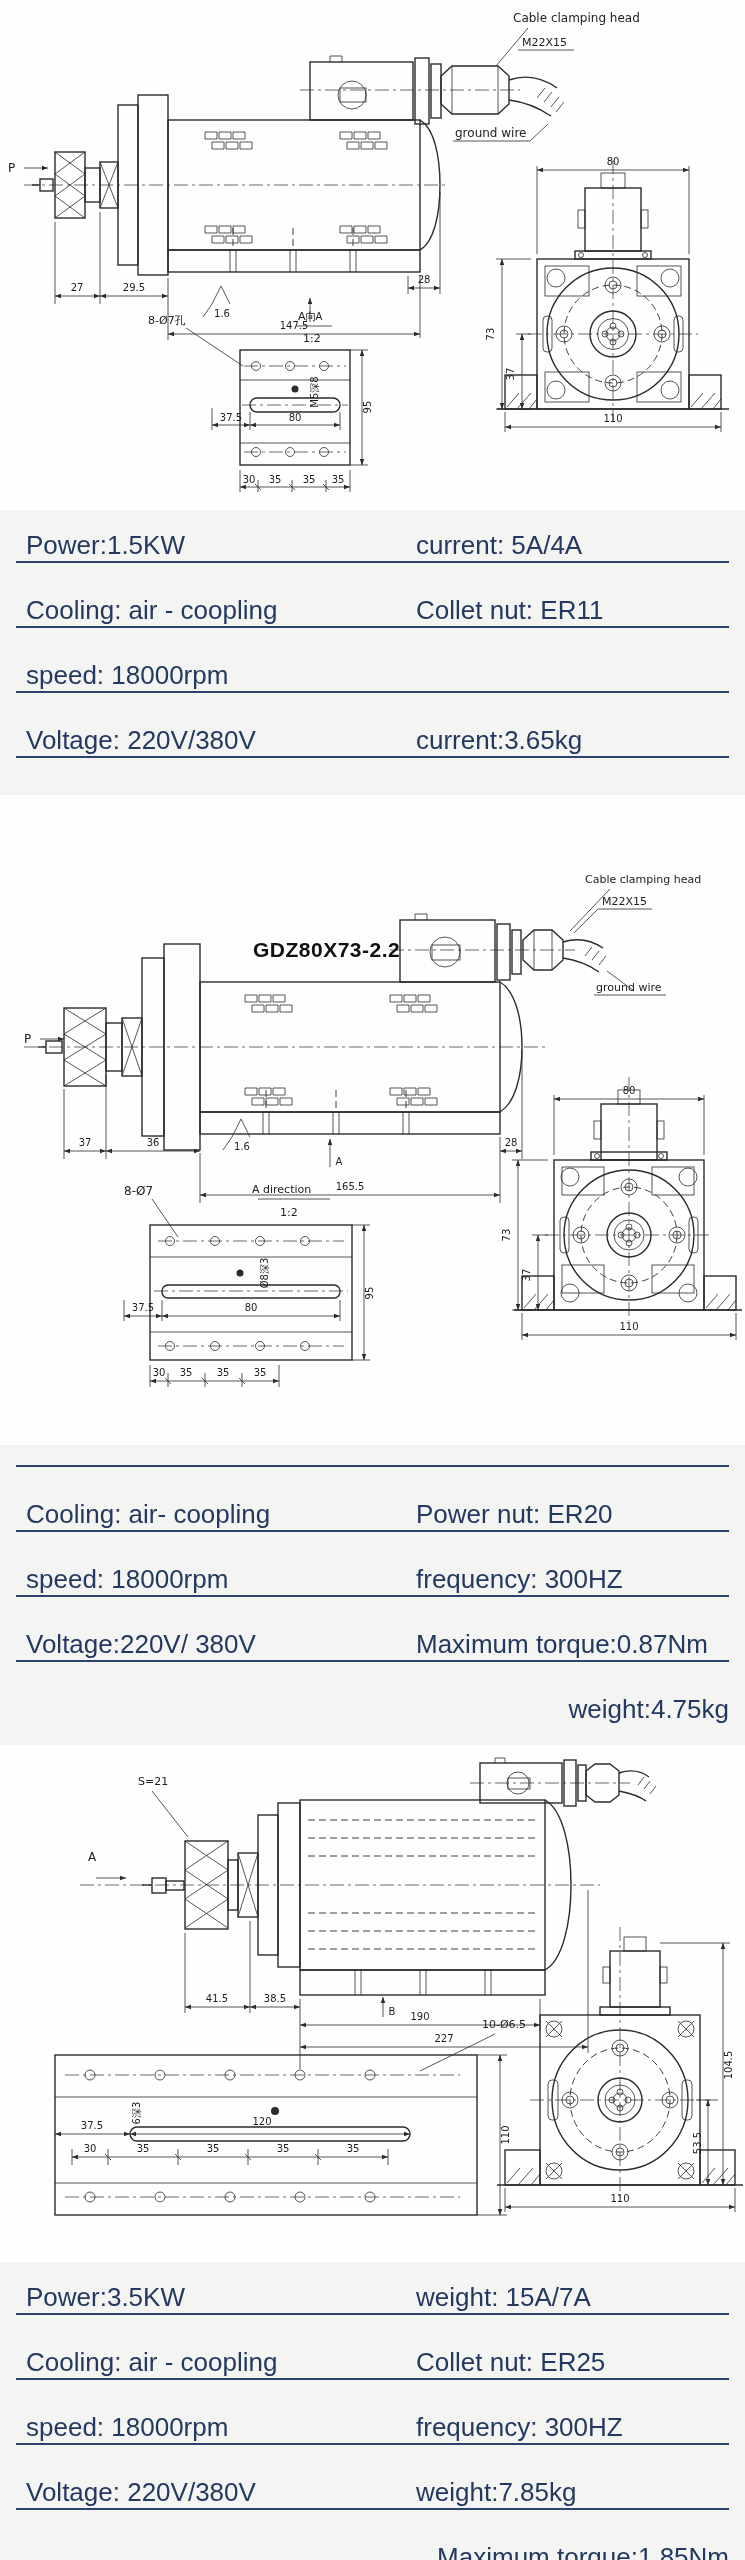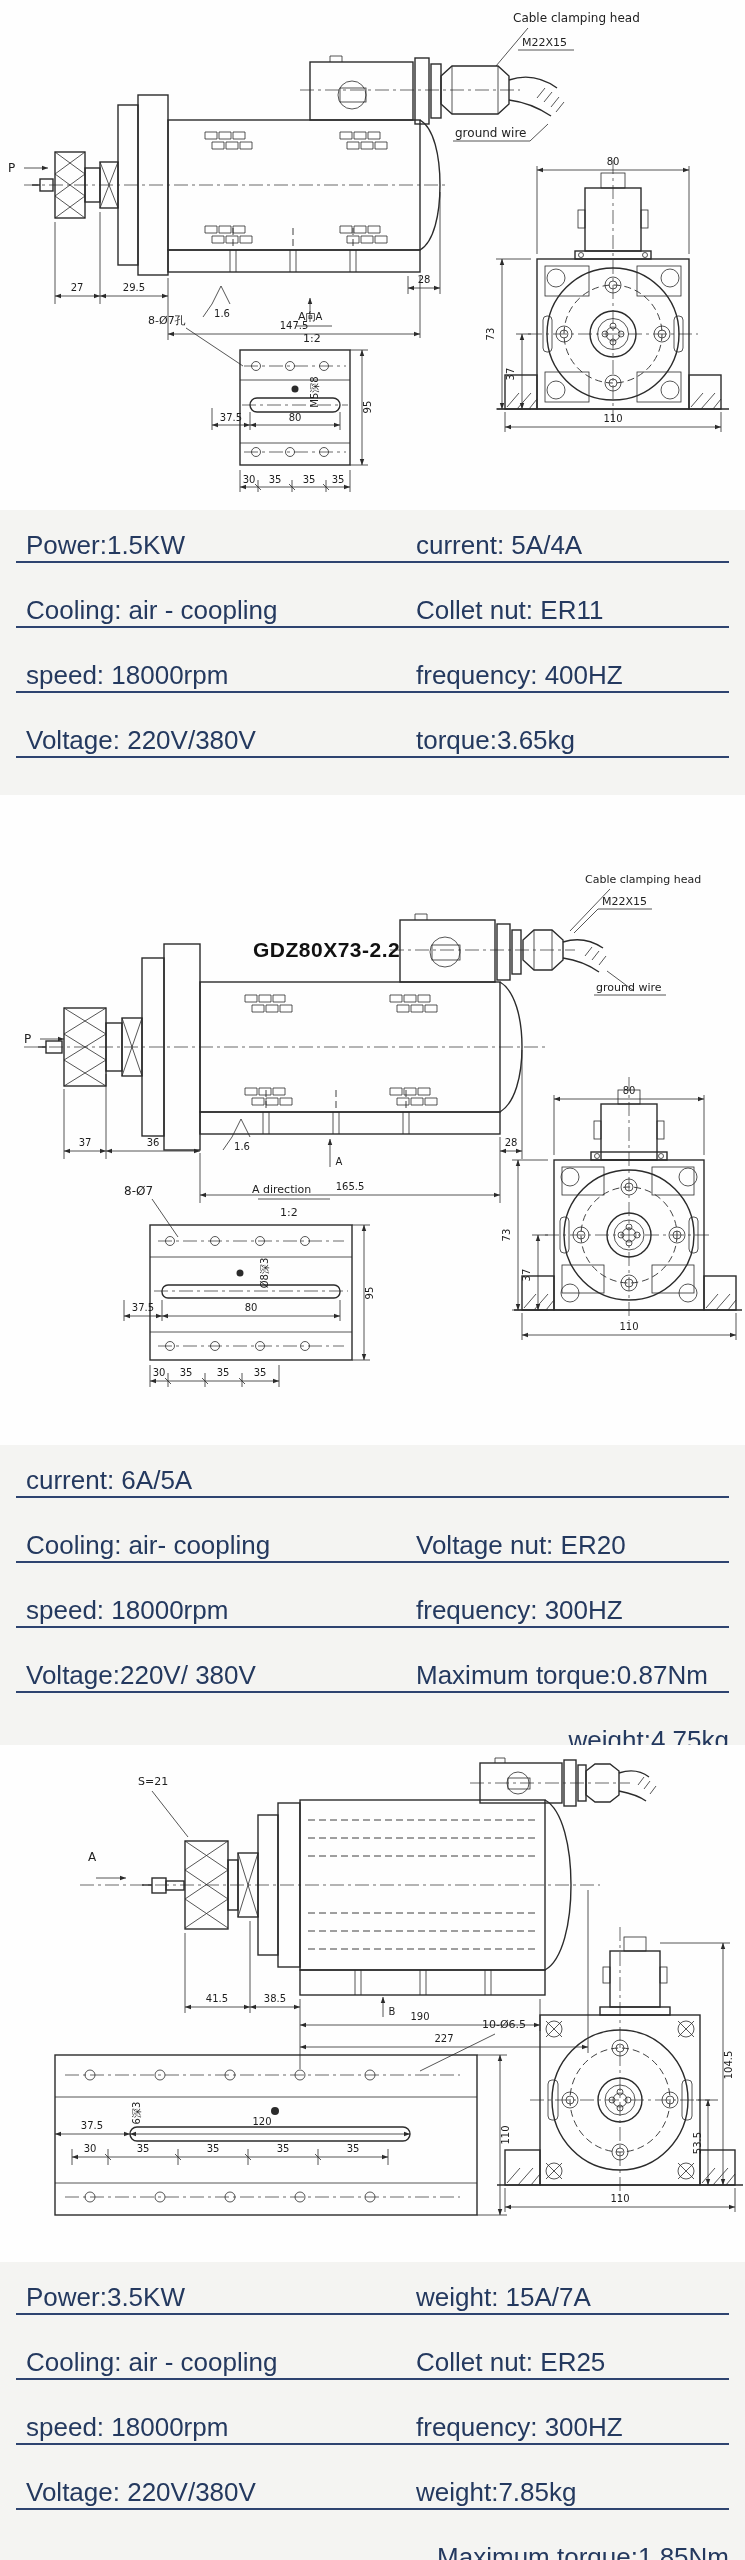--- a/index.html
+++ b/index.html
@@ -202,25 +202,24 @@
   <div class="trow ruled">
     <div class="tc">Power:1.5KW</div>
     <div class="tc">current: 5A/4A</div>
   </div>
   <div class="trow ruled">
     <div class="tc">Cooling: air - coopling</div>
     <div class="tc">Collet nut: ER11</div>
   </div>
   <div class="trow ruled">
     <div class="tc">speed: 18000rpm</div>
-    <div class="tc">frequency: 400HZ</div>
   </div>
   <div class="trow ruled">
     <div class="tc">Voltage: 220V/380V</div>
-    <div class="tc">torque:3.65kg</div>
+    <div class="tc">current:3.65kg</div>
   </div>
   <div class="trow single">
     <div class="tc">MAXIMUM TORQUE:0.59Nm</div>
   </div>
 </section>
 
 <section class="sec draw" style="height:650px">
 <svg width="745" height="650" viewBox="0 0 745 650">
   <defs>
     <marker id="a2" viewBox="0 0 10 10" refX="9.5" refY="5" markerWidth="8" markerHeight="8" orient="auto-start-reverse">
@@ -390,25 +389,24 @@
     <text class="d" transform="rotate(-90 530 480)" x="530" y="480">37</text>
     <path class="st" d="M522 518v27M736 518v27"></path>
     <line class="dl" x1="522" y1="540" x2="736" y2="540" marker-start="url(#a2)" marker-end="url(#a2)"></line>
     <text class="d" x="629" y="535">110</text>
   </g>
 </svg>
 </section>
 
 <section class="sec tblsec" style="height:300px">
   <div class="trow ruled">
-    <div class="tc">current: 6A/5A</div>
   </div>
   <div class="trow ruled">
     <div class="tc">Cooling: air- coopling</div>
-    <div class="tc">Voltage nut: ER20</div>
+    <div class="tc">Power nut: ER20</div>
   </div>
   <div class="trow ruled">
     <div class="tc">speed: 18000rpm</div>
     <div class="tc">frequency: 300HZ</div>
   </div>
   <div class="trow ruled">
     <div class="tc">Voltage:220V/ 380V</div>
     <div class="tc">Maximum torque:0.87Nm</div>
   </div>
   <div class="trow single">

